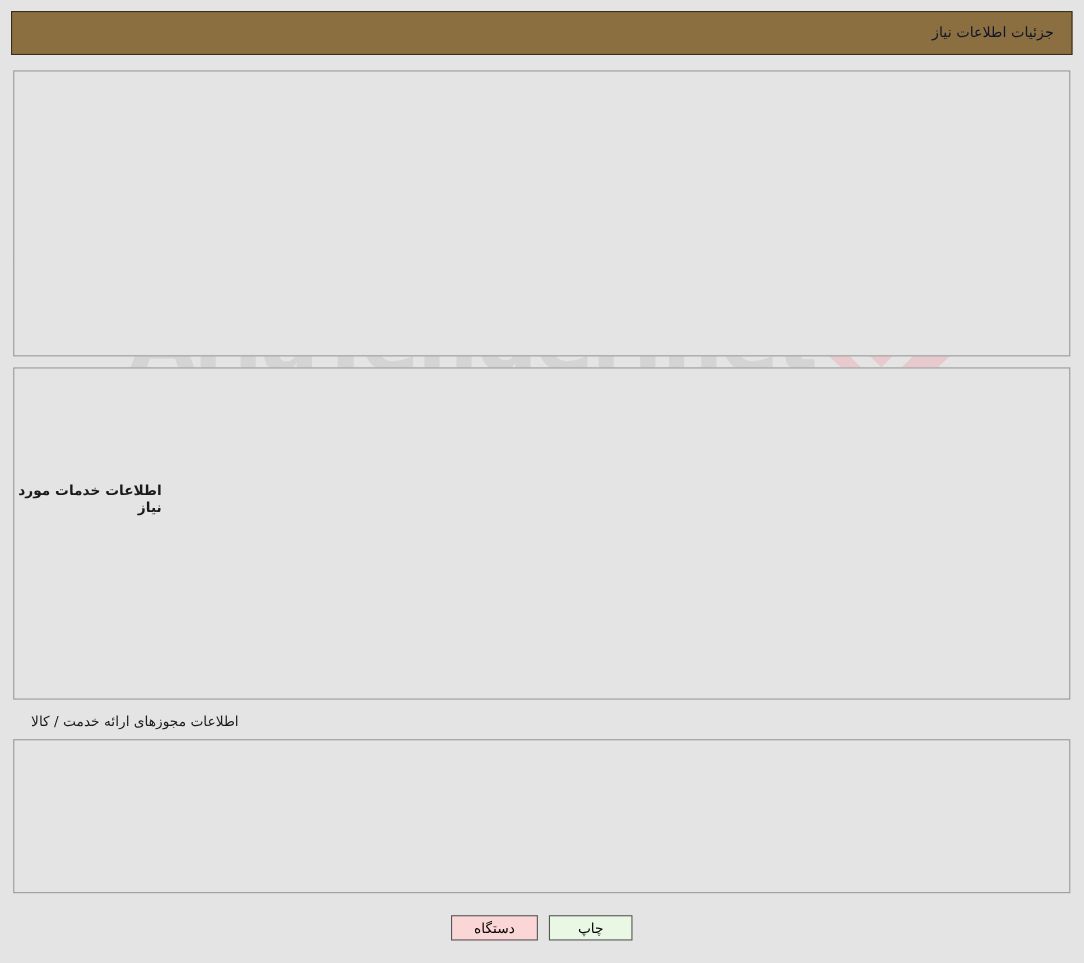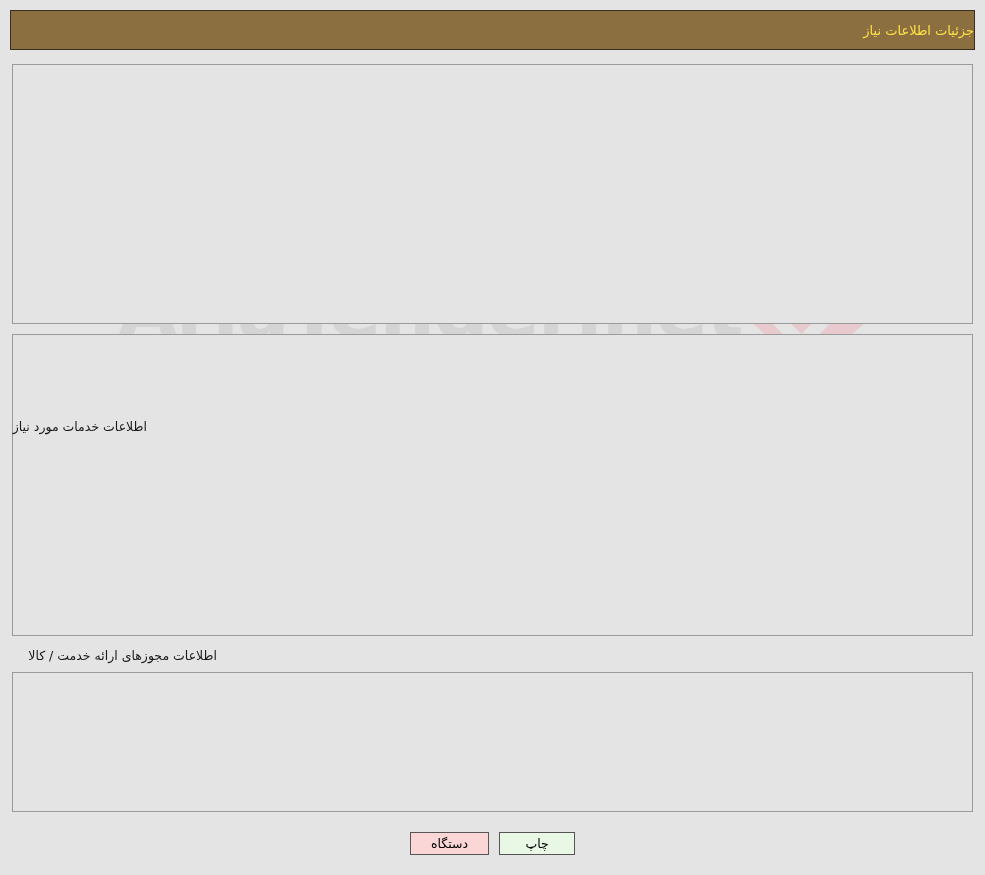--- a/index.html
+++ b/index.html
@@ -61,23 +61,23 @@
     top: 10px; right: 10px; left: 10px;
     height: 40px;
     background: #8c6f40;
     border: 1px solid #3a2e1c;
     box-sizing: border-box;
     display: flex;
     align-items: center;
     z-index: 2;
   }
   .title-bar .t {
-    color: #fde047;
+    color: #0f172a;
     font-size: 13px;
-    margin-right: 0;
+    margin-right: 16px;
   }
 
   
   .panel {
     position: absolute;
     background: #e4e4e4;
     border: 1px solid #9a9a9a;
     box-sizing: border-box;
     z-index: 2;
   }
@@ -359,21 +359,21 @@
   <div class="plain" style="top:290px; right:125px;">پرداخت تمام یا بخشی از مبلغ خرید،از محل "اسناد خزانه اسلامی" خواهد بود.</div>
 
   <div class="panel panel-mid"></div>
 
   <div class="lbl" style="top:365px; right:895px; width:80px; font-weight:bold;">شرح کلی نیاز:</div>
   <div class="tabox" style="top:355px; right:96px; width:780px; height:42px;">
     <span>استعلام اجرای حجمی خط کشی سرد راههای حوزه استحفاظی استان خراسان رضوی (با مصالح و دستگاه خط کش اداره کل)</span>
     <span class="grip">◣</span>
   </div>
 
-  <div class="caption-out" style="top:419px; right:838px; font-weight:normal;">اطلاعات خدمات مورد نیاز</div>
+  <div class="caption-out" style="top:438px; right:838px; font-weight:bold;">اطلاعات خدمات مورد نیاز</div>
 
   <div class="lbl" style="top:446px; right:880px; width:96px; font-weight:bold;">گروه خدمت:</div>
   <div class="fld right" style="top:440px; right:172px; width:700px; height:24px;">ساختمان</div>
 
   <table class="grid" style="top:477px; right:47px; width:892px;">
     <thead>
       <tr>
         <th style="width:36px;">ردیف</th>
         <th style="width:160px;">کد خدمت</th>
         <th>نام خدمت</th>

